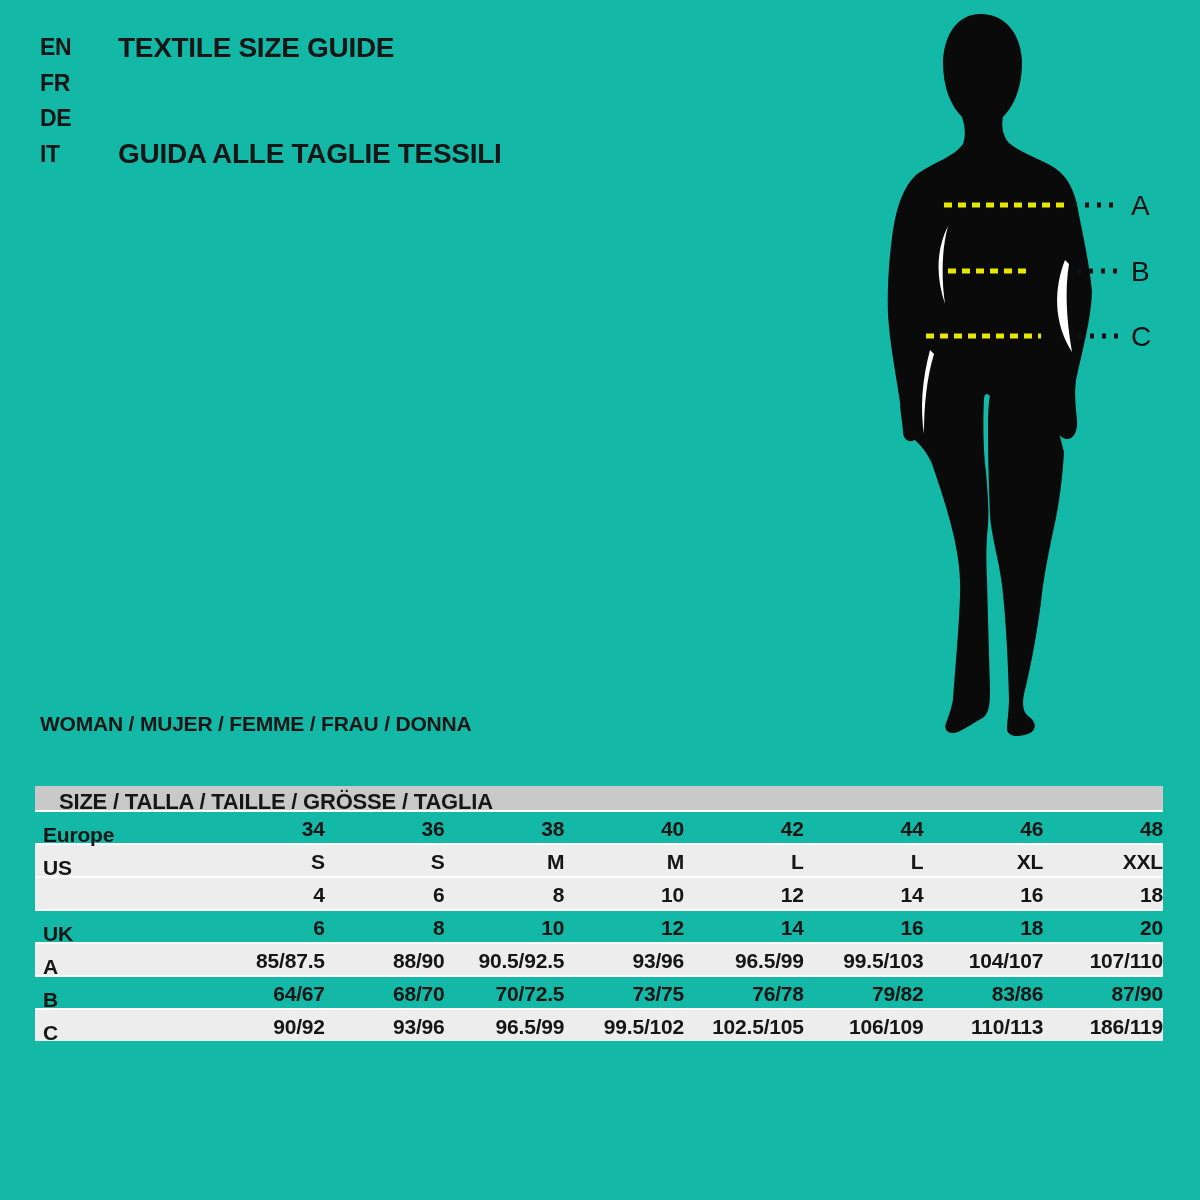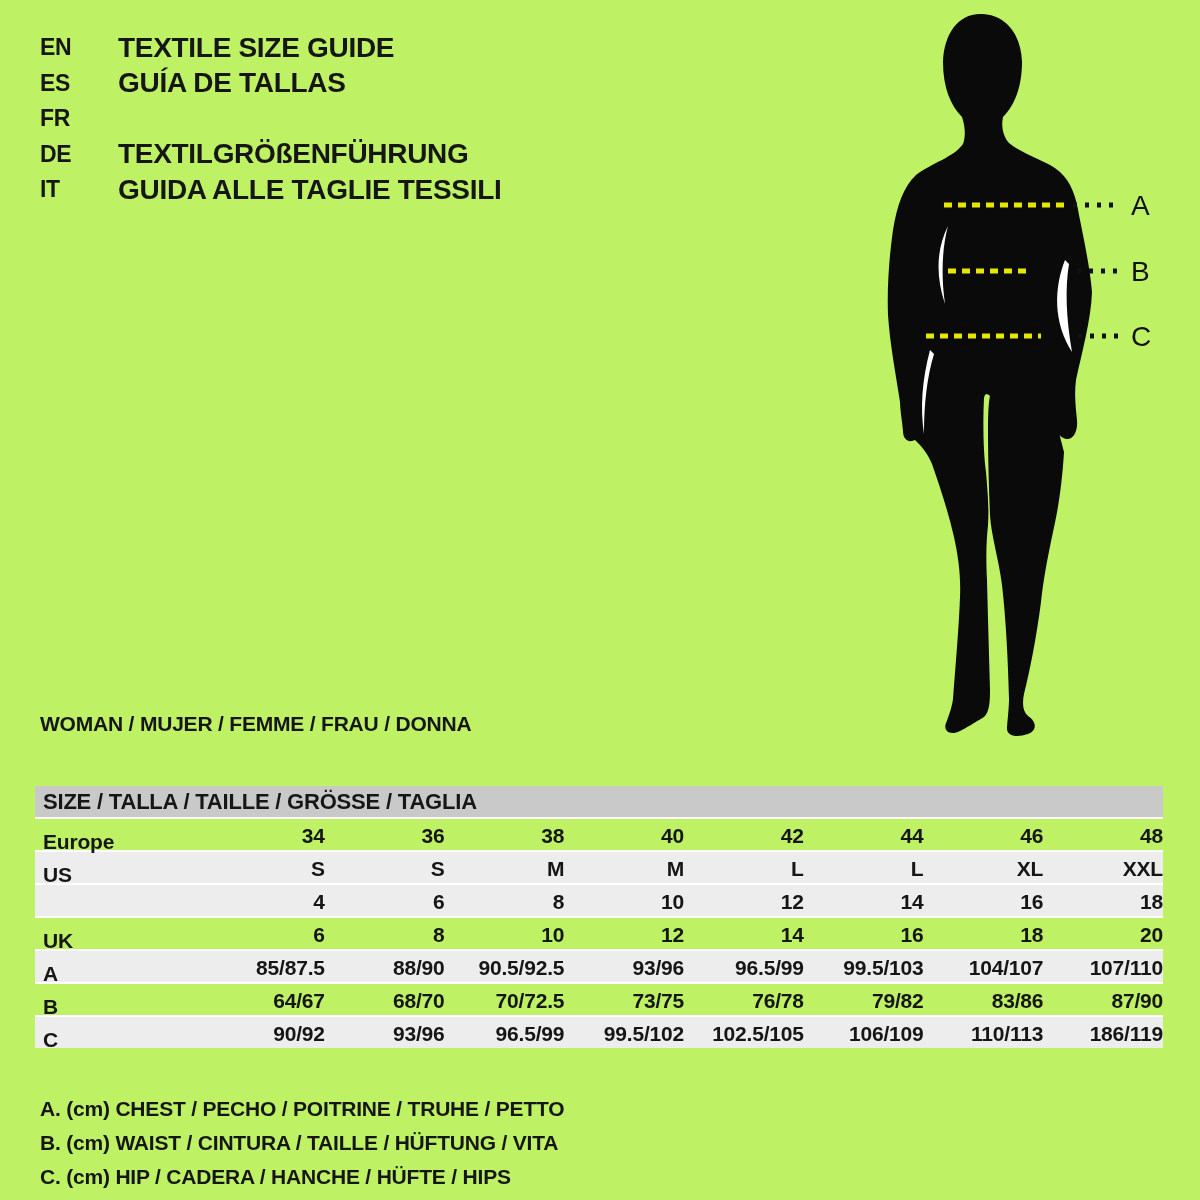--- a/index.html
+++ b/index.html
@@ -1,35 +1,35 @@
 <!DOCTYPE html>
 <html><head>
 <meta charset="utf-8">
 <style>
   html,body{margin:0;padding:0;background:#fff;}
-  .page{position:relative;width:1200px;height:1200px;background:#bef264;overflow:hidden;
+  .page{position:relative;width:1200px;height:1200px;background:#14b8a6;overflow:hidden;
         font-family:"Liberation Sans",sans-serif;color:#161616;}
 
   
   .languages{position:absolute;left:40px;top:30px;}
   .lang-row{display:flex;height:35.5px;align-items:center;}
   .lang-code{width:78px;font-size:23px;font-weight:bold;letter-spacing:-0.3px;}
   .lang-label{font-size:28px;font-weight:bold;letter-spacing:-0.3px;}
 
   
   .figure-svg{position:absolute;left:860px;top:0;width:340px;height:740px;}
 
   
   .section-title{position:absolute;left:40px;top:712px;font-size:21px;font-weight:bold;
                  letter-spacing:-0.2px;}
 
   
   .size-table{position:absolute;left:35px;top:786px;width:1128px;}
-  .thead{height:31px;line-height:31px;background:#c9c9c9;font-size:22px;font-weight:bold;
-         padding-left:8px;box-sizing:border-box;letter-spacing:-0.2px;}
+  .thead{height:24px;line-height:31px;background:#c9c9c9;font-size:22px;font-weight:bold;
+         padding-left:24px;box-sizing:border-box;letter-spacing:-0.2px;}
   .trow{display:flex;height:33px;line-height:33px;font-size:21px;font-weight:bold;
         border-top:2px solid #fff;box-sizing:border-box;letter-spacing:-0.2px;}
   .trow.shaded{background:#ededed;}
   .tlabel{width:170px;padding-left:8px;box-sizing:border-box;flex:none;margin-top:6px;}
   .tcell{flex:1;text-align:right;}
 
   
   .legend{position:absolute;left:40px;top:1092px;}
   .legend-line{font-size:21px;font-weight:bold;height:34px;line-height:34px;letter-spacing:-0.2px;}
 </style>
@@ -38,32 +38,27 @@
 
 <div class="page">
 
   <div class="languages">
 
       <div class="lang-row">
         <span class="lang-code">EN</span>
         <span class="lang-label">TEXTILE SIZE GUIDE</span>
       </div>
 
-      <div class="lang-row">
-        <span class="lang-code">ES</span>
-        <span class="lang-label">GUÍA DE TALLAS</span>
-      </div>
 
       <div class="lang-row">
         <span class="lang-code">FR</span>
       </div>
 
       <div class="lang-row">
         <span class="lang-code">DE</span>
-        <span class="lang-label">TEXTILGRÖßENFÜHRUNG</span>
       </div>
 
       <div class="lang-row">
         <span class="lang-code">IT</span>
         <span class="lang-label">GUIDA ALLE TAGLIE TESSILI</span>
       </div>
     </div>
 
   <svg class="figure-svg" viewBox="0 0 340 740">
 
@@ -215,22 +210,14 @@
           <span class="tcell">96.5/99</span>
           <span class="tcell">99.5/102</span>
           <span class="tcell">102.5/105</span>
           <span class="tcell">106/109</span>
           <span class="tcell">110/113</span>
           <span class="tcell">186/119</span>
         </div>
       </div>
   </div>
 
-  <div class="legend">
-
-      <div class="legend-line">A. (cm) CHEST / PECHO / POITRINE / TRUHE / PETTO</div>
-
-      <div class="legend-line">B. (cm) WAIST / CINTURA / TAILLE / HÜFTUNG / VITA</div>
-
-      <div class="legend-line">C. (cm) HIP / CADERA / HANCHE / HÜFTE / HIPS</div>
-    </div>
 
 </div>
 
 </body></html>

